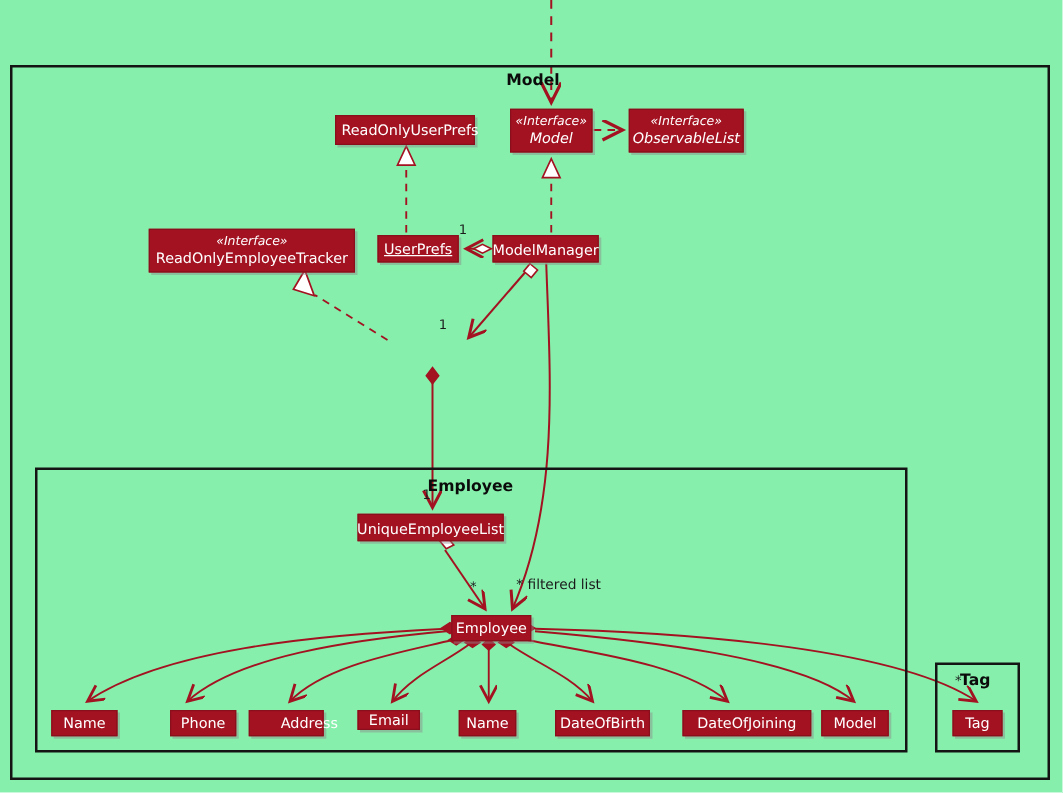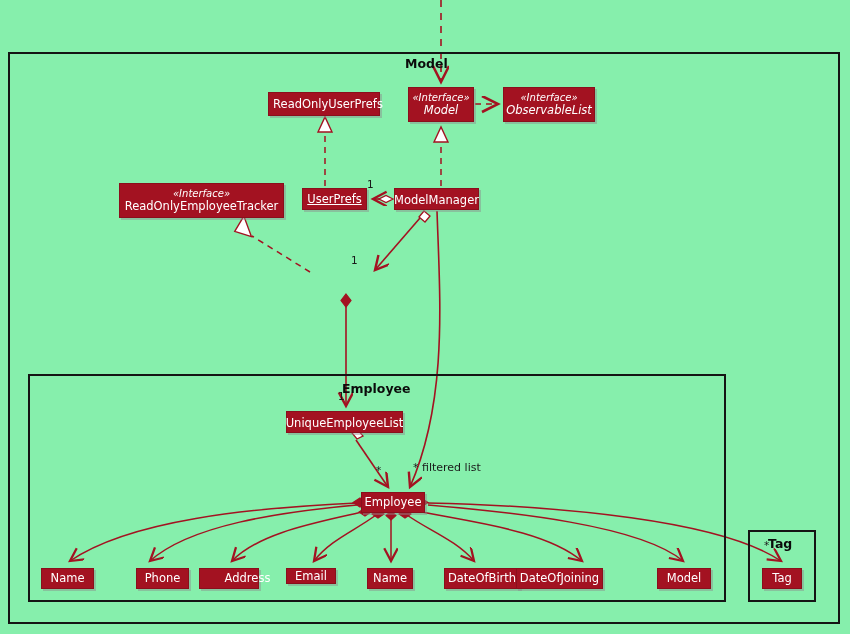--- a/index.html
+++ b/index.html
@@ -256,21 +256,21 @@
   </div>
 
   <div class="node" style="left:367px; top:568px; width:46px; height:21px;">
     <span class="nm">Name</span>
   </div>
 
   <div class="node" style="left:444px; top:568px; width:76px; height:21px;">
     <span class="nm">DateOfBirth</span>
   </div>
 
-  <div class="node" style="left:516px; top:568px; width:87px; height:21px;">
+  <div class="node" style="left:546px; top:568px; width:103px; height:21px;">
     <span class="nm">DateOfJoining</span>
   </div>
 
   <div class="node" style="left:657px; top:568px; width:54px; height:21px;">
     <span class="nm">Model</span>
   </div>
 
   <div class="node" style="left:762px; top:568px; width:40px; height:21px;">
     <span class="nm">Tag</span>
   </div>

